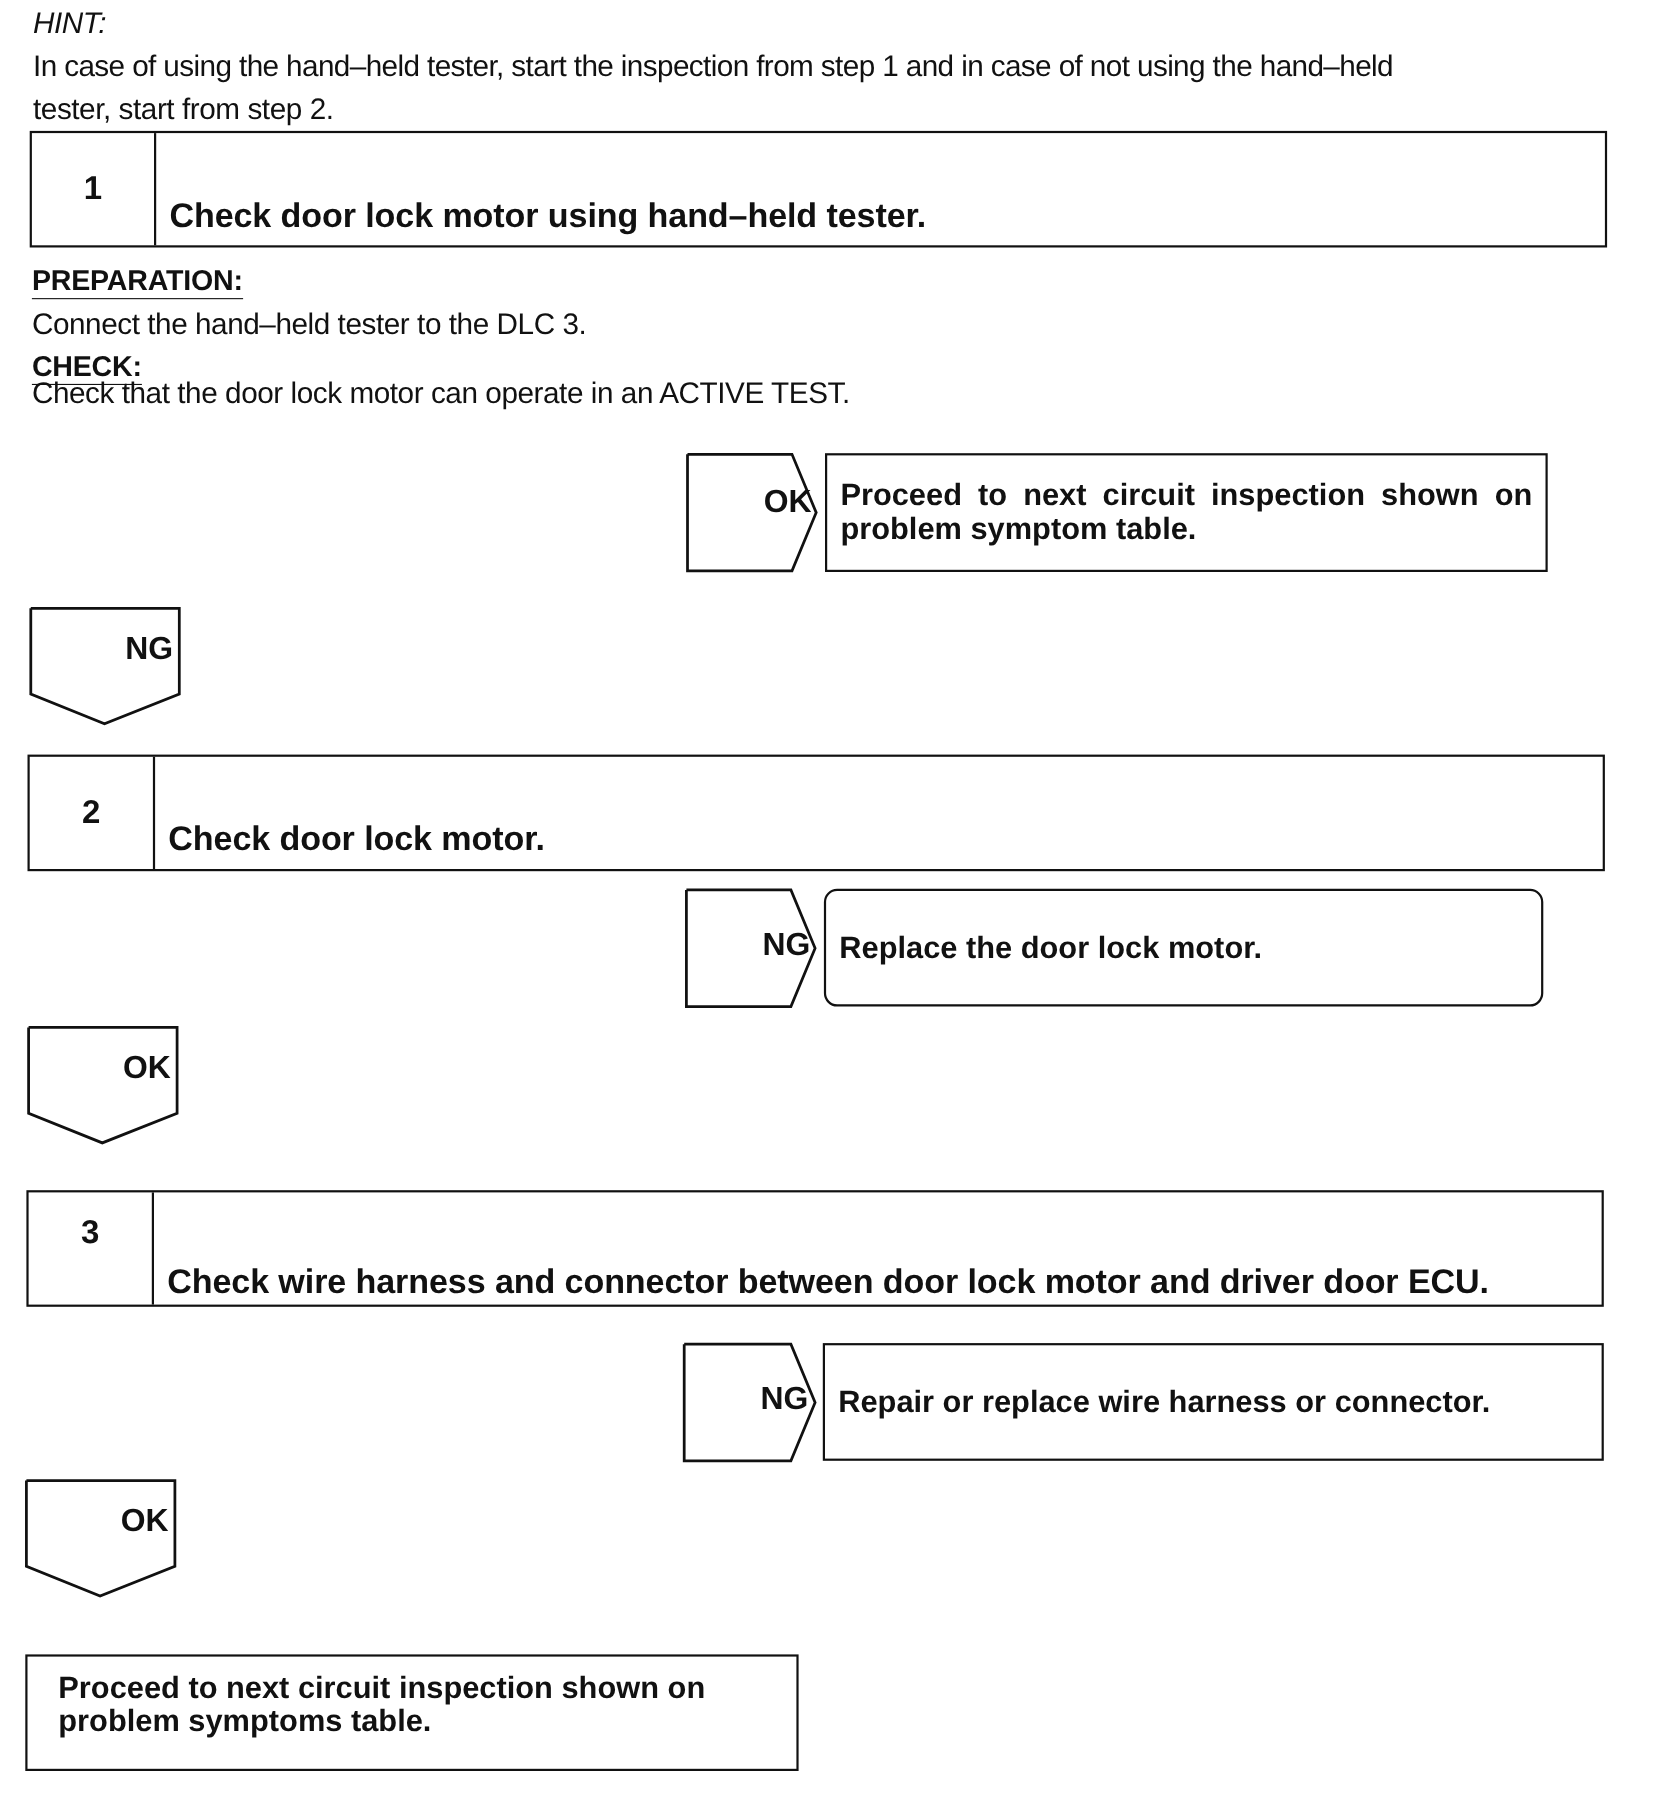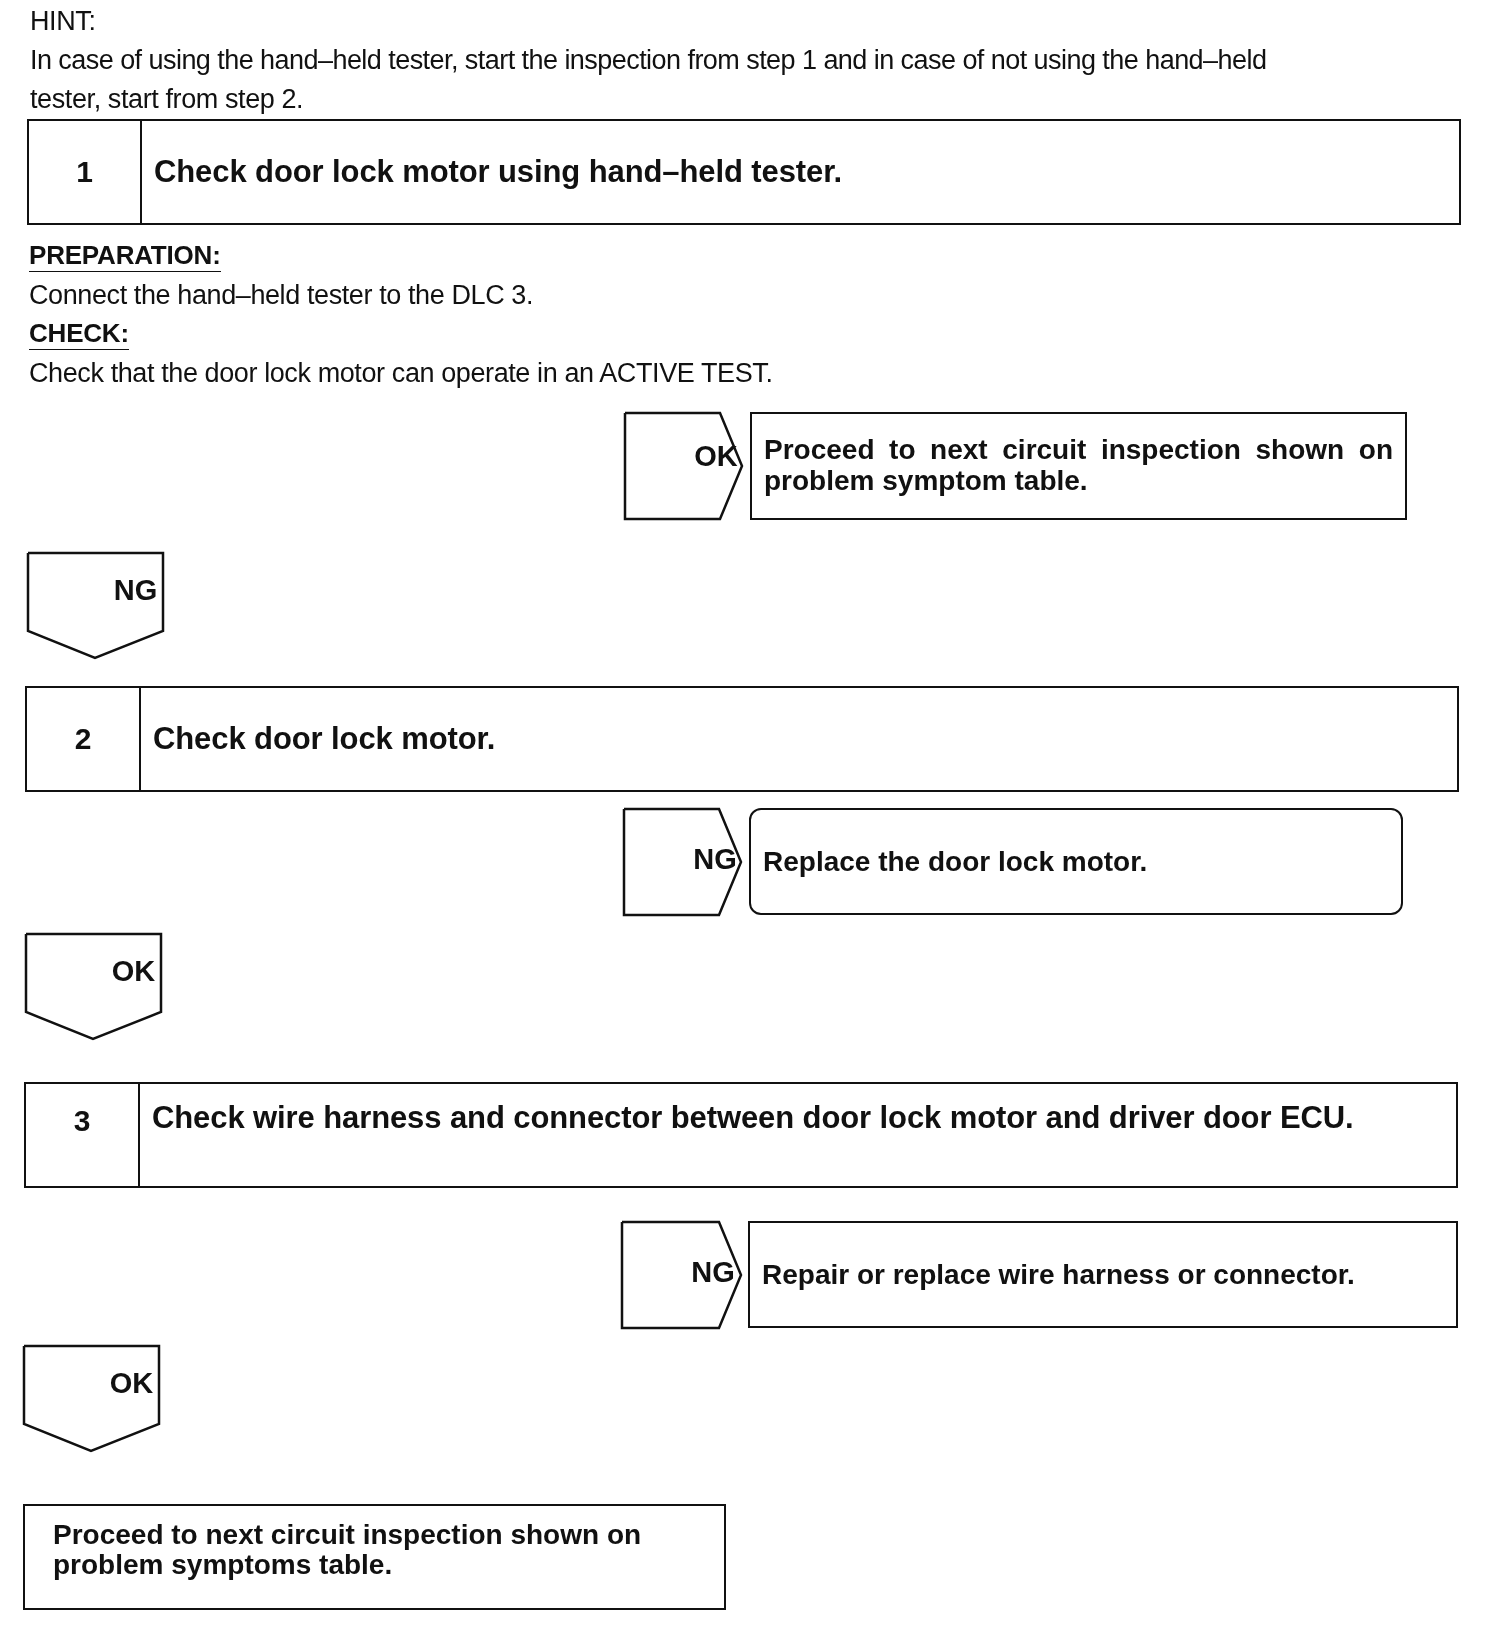--- a/index.html
+++ b/index.html
@@ -3,44 +3,44 @@
 <meta charset="utf-8">
 <style>
   html, body { margin: 0; padding: 0; background: #ffffff; }
   body { width: 1504px; height: 1638px; position: relative; overflow: hidden; color: #111; font-family: "Liberation Sans", "DejaVu Sans", sans-serif; }
   .abs { position: absolute; }
   .txt { font-size: 27px; line-height: 39px; letter-spacing: -0.4px; white-space: nowrap; }
   .hdr { font-weight: bold; font-size: 26px; line-height: 34px; letter-spacing: -0.2px; }
   .hdr span { border-bottom: 1.5px solid #111; padding-bottom: 1px; }
   .stepbox { position: absolute; border: 2.5px solid #111; box-sizing: border-box; display: flex; }
   .stepnum { border-right: 2.5px solid #111; box-sizing: border-box; display: flex; align-items: center; justify-content: center; font-weight: bold; font-size: 30px; }
-  .steptitle { flex: 1; display: flex; align-items: center; padding-left: 12px; font-weight: bold; font-size: 31px; line-height: 32px; letter-spacing: -0.1px; }
+  .steptitle { flex: 1; display: flex; align-items: center; padding-left: 12px; font-weight: bold; font-size: 31px; line-height: 32px; letter-spacing: -0.1px; margin-top: 47px; }
   .steptitle.top { align-items: flex-start; padding-top: 18px; }
   .result { position: absolute; border: 2.5px solid #111; box-sizing: border-box; font-weight: bold; font-size: 28px; line-height: 31px; padding: 0 12px; display: flex; align-items: center; }
   .result.top { align-items: flex-start; padding-top: 20px; }
   .result.justify { text-align: justify; text-align-last: left; }
   svg.shape { position: absolute; overflow: visible; }
   .shape-label { position: absolute; font-weight: bold; font-size: 29px; text-align: center; margin-left: 40px; }
 </style>
 </head>
 <body>
 
-<div class="abs txt" style="left:30px; top:2px;">HINT:</div>
+<div class="abs txt" style="left:30px; top:2px;font-style:italic;">HINT:</div>
 <div class="abs txt" style="left:30px; top:41px; letter-spacing:-0.55px;">In case of using the hand–held tester, start the inspection from step 1 and in case of not using the hand–held</div>
 <div class="abs txt" style="left:30px; top:80px;">tester, start from step 2.</div>
 
 <div class="stepbox" style="left:27px; top:119px; width:1434px; height:106px;">
   <div class="stepnum" style="width:113px;">1</div>
   <div class="steptitle">Check door lock motor using hand–held tester.</div>
 </div>
 
 <div class="abs hdr" style="left:29px; top:238px;"><span>PREPARATION:</span></div>
 <div class="abs txt" style="left:29px; top:276px;">Connect the hand–held tester to the DLC 3.</div>
 <div class="abs hdr" style="left:29px; top:316px;"><span>CHECK:</span></div>
-<div class="abs txt" style="left:29px; top:354px;">Check that the door lock motor can operate in an ACTIVE TEST.</div>
+<div class="abs txt" style="left:29px; top:338px;">Check that the door lock motor can operate in an ACTIVE TEST.</div>
 
 <svg class="shape" style="left:624px; top:412px;" width="120" height="108">
   <polyline points="1,1 96,1 118,54 96,107 1,107 1,1" fill="none" stroke="#111" stroke-width="2.5"></polyline>
 </svg>
 <div class="shape-label" style="left:628px; top:440px; width:96px;">OK</div>
 <div class="result top justify" style="left:750px; top:412px; width:657px; height:108px;">Proceed to next circuit inspection shown on problem symptom table.</div>
 
 <svg class="shape" style="left:27px; top:552px;" width="138" height="108">
   <polyline points="1,1 136,1 136,79 68,106 1,79 1,1" fill="none" stroke="#111" stroke-width="2.5"></polyline>
 </svg>

